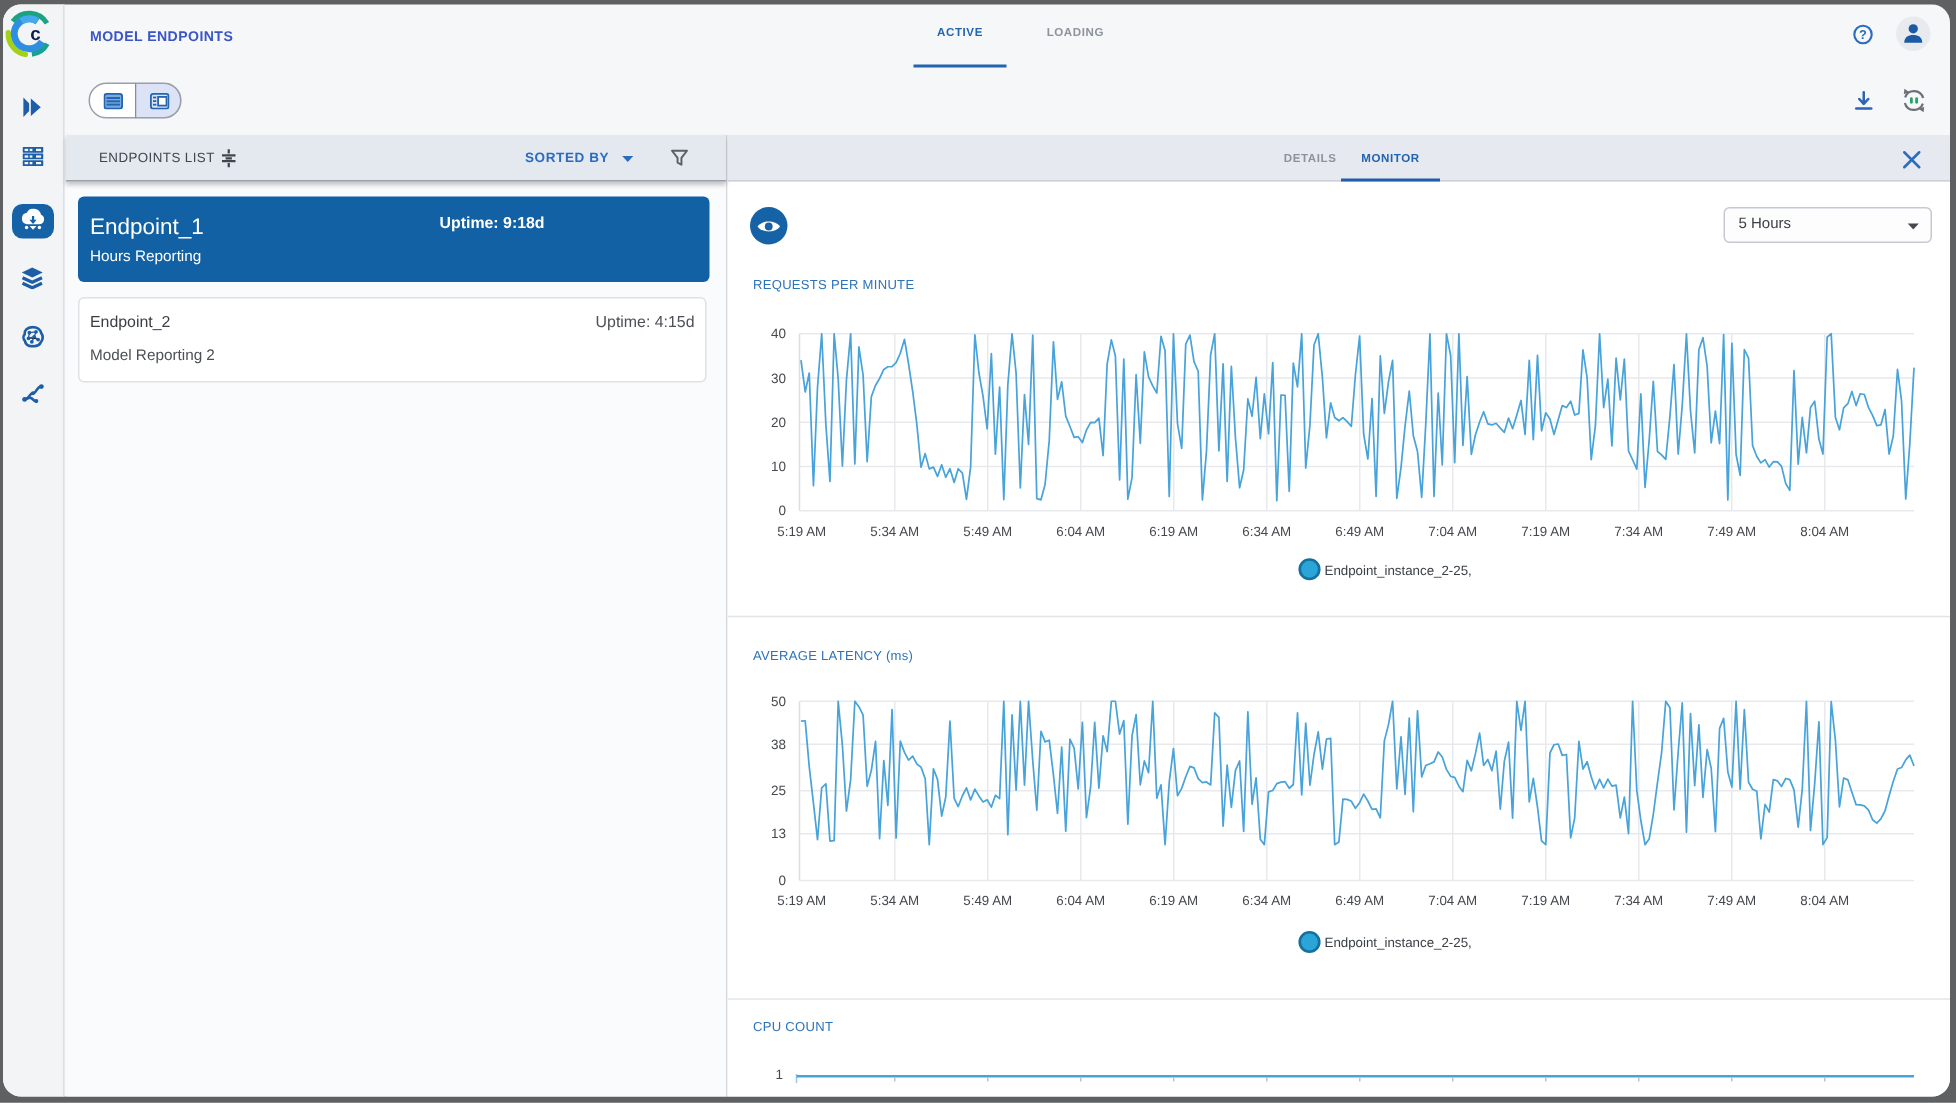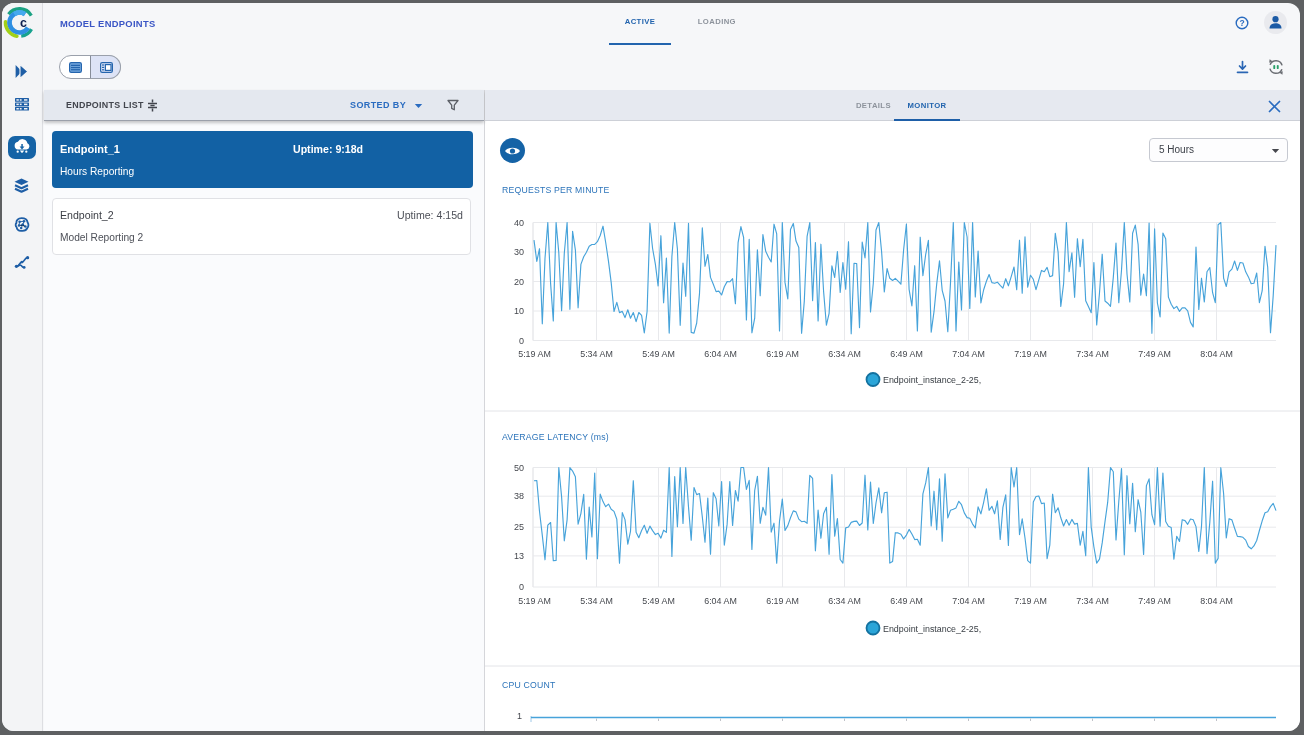--- a/index.html
+++ b/index.html
@@ -109,35 +109,35 @@
 <svg width="18" height="18" style="position:absolute;left:1267px;top:58px" viewBox="0 0 18 18">
  <path d="M 3.08 6.85 A 6.3 6.3 0 0 1 15.09 7.37" stroke="#6d7076" stroke-width="1.5" fill="none"></path>
  <path d="M 14.92 11.15 A 6.3 6.3 0 0 1 2.91 10.63" stroke="#6d7076" stroke-width="1.5" fill="none"></path>
  <path d="M2.2 4.8 L2.6 1.2 L5.8 3.4 Z" fill="#6d7076"></path>
  <path d="M15.8 13.2 L15.4 16.8 L12.2 14.6 Z" fill="#6d7076"></path>
  <rect x="6.3" y="6.9" width="1.9" height="4.2" rx="0.95" fill="#2aa06a"></rect>
  <rect x="9.8" y="6.9" width="1.9" height="4.2" rx="0.95" fill="#2aa06a"></rect>
 </svg>
 
 <div style="position:absolute;left:44px;top:90px;width:440px;height:31px;background:#e4e8ef;border-bottom:1px solid #9ba0aa;box-shadow:0 2px 3px rgba(0,0,0,0.22)"></div>
-<div style="position:absolute;left:66px;top:90px;height:47px;line-height:31px;font-size:8.9px;font-weight:bold;letter-spacing:0.3px;color:#42454d">ENDPOINTS LIST</div>
+<div style="position:absolute;left:66px;top:90px;height:47px;line-height:31px;font-size:8.9px;font-weight:normal;letter-spacing:0.3px;color:#42454d">ENDPOINTS LIST</div>
 <svg width="13" height="13" style="position:absolute;left:146px;top:99px" viewBox="0 0 13 13">
  <path d="M6.5 0.5 L6.5 3.4 M6.5 9.6 L6.5 12.5" stroke="#42454d" stroke-width="1.5"></path>
  <path d="M2 4.6 L11 4.6 M2 8.4 L11 8.4" stroke="#42454d" stroke-width="1.5"></path>
  <path d="M4.4 6.5 L8.6 6.5" stroke="#42454d" stroke-width="1.5"></path>
 </svg>
 <div style="position:absolute;left:350px;top:90px;height:31px;line-height:31px;font-size:9px;font-weight:bold;letter-spacing:0.4px;color:#2a6cc0">SORTED BY</div>
 <svg width="9" height="6" style="position:absolute;left:414px;top:103px" viewBox="0 0 9 6">
         <path d="M0.8 1 L4.5 5 L8.2 1 Z" fill="#2a6cc0"></path>
       </svg>
 <svg width="12" height="12" style="position:absolute;left:447px;top:99px" viewBox="0 0 12 12">
  <path d="M1 1.5 L11 1.5 L7.3 6.2 L7.3 10.8 L4.7 9.4 L4.7 6.2 Z" fill="none" stroke="#5b5f66" stroke-width="1.3" stroke-linejoin="round"></path>
 </svg>
 <div style="position:absolute;left:52px;top:131px;width:421px;height:57px;background:#1261a4;border-radius:4px"></div>
-<div style="position:absolute;left:60px;top:142.5px;font-size:11px;font-weight:bold;color:#fff">Endpoint_1</div>
+<div style="position:absolute;left:60px;top:142.5px;font-size:15px;font-weight:normal;color:#fff">Endpoint_1</div>
 <div style="position:absolute;left:293px;top:142.5px;width:170px;font-size:10.6px;font-weight:bold;color:#fff">Uptime: 9:18d</div>
 <div style="position:absolute;left:60px;top:165.5px;font-size:10.2px;color:#fff">Hours Reporting</div>
 <div style="position:absolute;left:52px;top:198px;width:419px;height:57px;background:#fff;border:1px solid #e0e1e5;border-radius:4px"></div>
 <div style="position:absolute;left:60px;top:208.5px;font-size:10.6px;font-weight:normal;color:#3b3e45">Endpoint_2</div>
 <div style="position:absolute;left:293px;top:208.5px;width:170px;text-align:right;font-size:10.6px;color:#4d5058">Uptime: 4:15d</div>
 <div style="position:absolute;left:60px;top:231.5px;font-size:10.2px;color:#4d5058">Model Reporting 2</div>
 
 <div style="position:absolute;left:485px;top:90px;width:819px;height:31px;background:#e6e9f0;border-bottom:1px solid #cdd0d7"></div>
 <div style="position:absolute;left:829px;top:90px;width:62px;height:31px;line-height:31px;text-align:right;font-size:7.7px;font-weight:bold;letter-spacing:0.4px;color:#8d939c">DETAILS</div>
 <div style="position:absolute;left:894px;top:90px;width:66px;height:31px;line-height:31px;text-align:center;font-size:7.7px;font-weight:bold;letter-spacing:0.4px;color:#2264ae">MONITOR</div>

